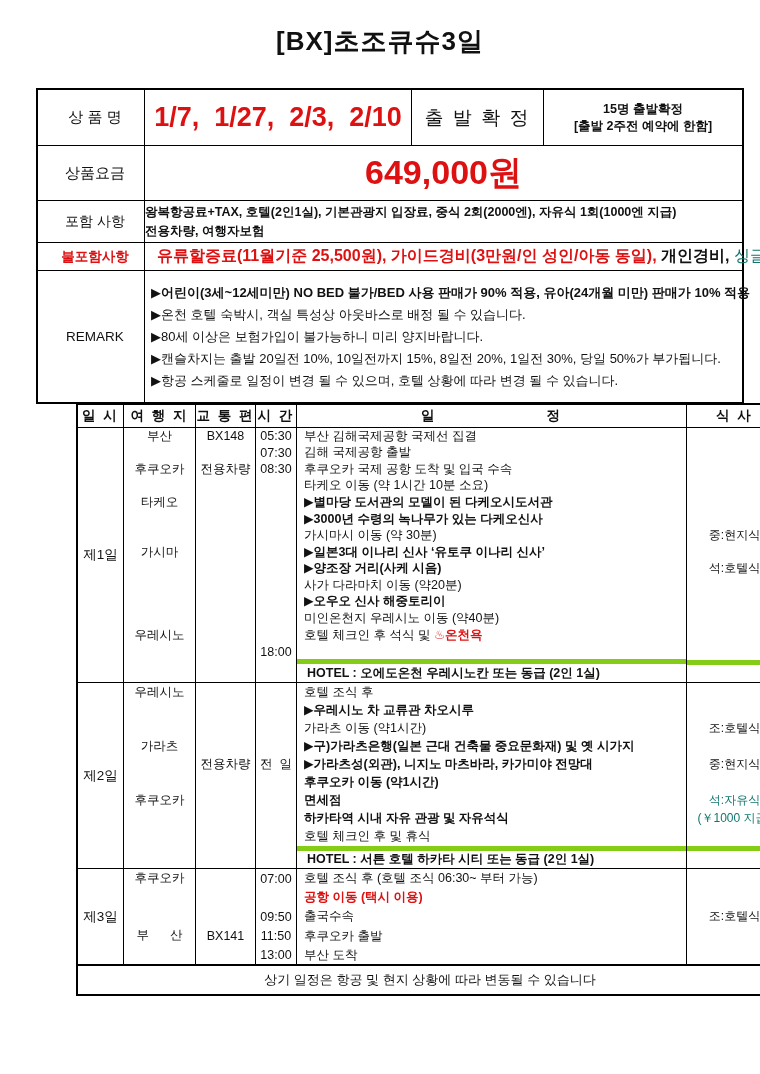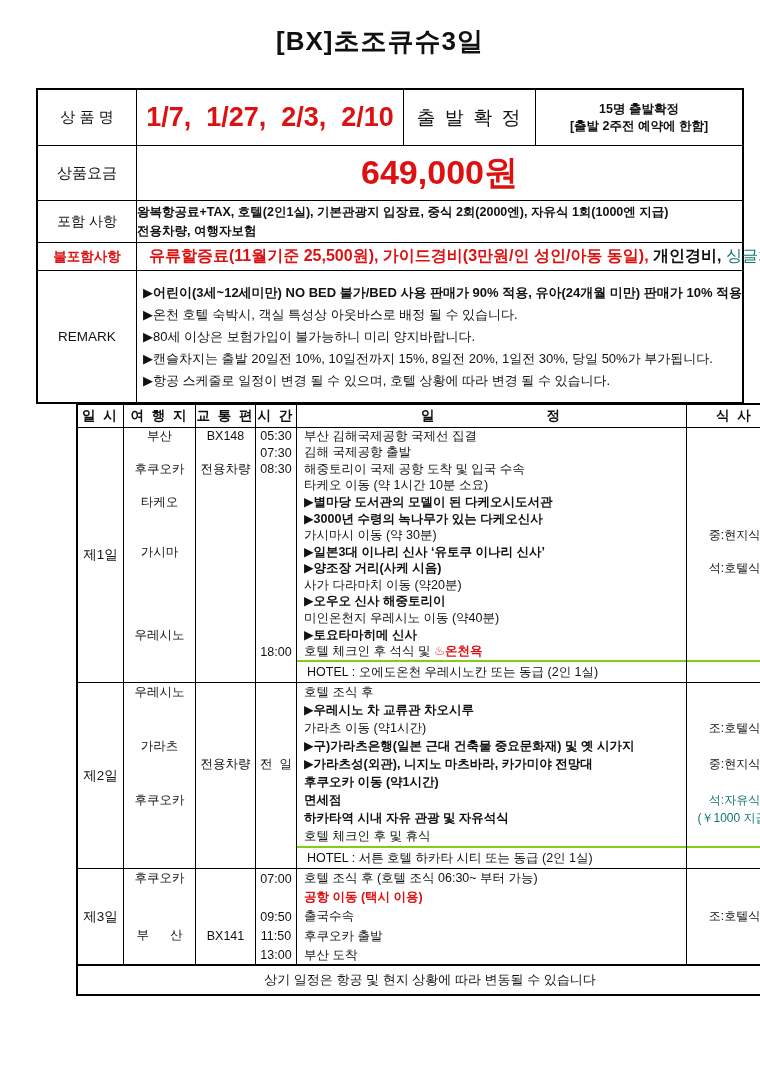--- a/index.html
+++ b/index.html
@@ -7,21 +7,21 @@
         font-family:"Liberation Sans","DejaVu Sans",sans-serif;color:#111;}
   .title{position:absolute;top:24px;left:0;width:760px;text-align:center;
          font-size:26px;font-weight:bold;letter-spacing:1px;}
   
   .tbl{position:absolute;left:36px;width:708px;border:2px solid #000;box-sizing:border-box;background:#fff;}
   .info-table{top:88px;}
   .row{display:flex;border-top:1px solid #000;box-sizing:border-box;}
   .row:first-child{border-top:none;}
   .cell{box-sizing:border-box;border-left:1px solid #000;display:flex;align-items:center;justify-content:center;}
   .cell:first-child{border-left:none;}
-  .w-label{width:98px;flex:0 0 98px;font-size:15px;text-align:left;}
+  .w-label{width:98px;flex:0 0 98px;font-size:15px;text-align:left;margin-left:8px;}
   .rowA{height:55px;}
   .dates{flex:0 0 267px;font-size:27px;font-weight:bold;color:#dd1111;white-space:pre;}
   .dep-label{flex:0 0 132px;font-size:19px;letter-spacing:2px;}
   .dep-info{flex:1;flex-direction:column;font-size:12.5px;font-weight:bold;line-height:17px;text-align:right;}
   .rowB{height:55px;}
   .price{flex:1;font-size:34px;font-weight:bold;color:#dd1111;}
   .rowC{height:42px;}
   .rowC .w-label{font-size:14px;}
   .inc{flex:1;flex-direction:column;align-items:flex-start;justify-content:center;
        font-size:12.5px;font-weight:bold;line-height:19px;}
@@ -56,22 +56,22 @@
   .day2{height:186px;}
   .day3{height:96px;}
   .line{display:flex;align-items:center;white-space:pre;overflow:visible;font-size:12.5px;box-sizing:border-box;}
   .day1 .line{height:16.571px;}
   .day2 .line{height:18.111px;}
   .day3 .line{height:19.2px;}
   .place,.trans,.time{justify-content:center;}
   .sline{justify-content:flex-start;padding-left:7px;}
   .sched-lines,.meal-lines{flex:1;display:flex;flex-direction:column;}
   .mline{justify-content:center;font-size:12px;}
-  .hotel{height:23px;flex:0 0 23px;border-top:2px solid #84cc16;display:flex;align-items:center;
-         padding-left:10px;font-size:12.5px;box-sizing:border-box;white-space:pre;}
+  .hotel{height:23px;flex:0 0 23px;border-top:5px solid #84cc16;display:flex;align-items:center;
+         padding-left:10px;font-size:12.5px;box-sizing:border-box;white-space:pre;font-weight:bold;}
   .hotel-spacer{padding-left:0;}
   .footer-row{height:28px;border-top:2px solid #000;display:flex;align-items:center;justify-content:center;
               font-size:13px;}
 </style>
 </head>
 <body>
 
 <div class="page">
 
   <div class="title">[BX]초조큐슈3일</div>
@@ -178,31 +178,30 @@
           <div class="line time"></div>
           <div class="line time"></div>
           <div class="line time"></div>
           <div class="line time">18:00</div>
         </div>
       <div class="c c-sched">
         <div class="sched-lines">
 
         <div class="line sline"><span>부산 김해국제공항 국제선 집결</span><span></span></div>
             <div class="line sline"><span>김해 국제공항 출발</span><span></span></div>
-            <div class="line sline"><span>해중토리이 국제 공항 도착 및 입국 수속</span><span></span></div>
+            <div class="line sline"><span>후쿠오카 국제 공항 도착 및 입국 수속</span><span></span></div>
             <div class="line sline"><span>타케오 이동 (약 1시간 10분 소요)</span><span></span></div>
             <div class="line sline"><span class="b">▶별마당 도서관의 모델이 된 다케오시도서관</span><span></span></div>
             <div class="line sline"><span class="b">▶3000년 수령의 녹나무가 있는 다케오신사</span><span></span></div>
             <div class="line sline"><span>가시마시 이동 (약 30분)</span><span></span></div>
             <div class="line sline"><span class="b">▶일본3대 이나리 신사 ‘유토쿠 이나리 신사’</span><span></span></div>
             <div class="line sline"><span class="b">▶양조장 거리(사케 시음)</span><span></span></div>
             <div class="line sline"><span>사가 다라마치 이동 (약20분)</span><span></span></div>
             <div class="line sline"><span class="b">▶오우오 신사 해중토리이</span><span></span></div>
             <div class="line sline"><span>미인온천지 우레시노 이동 (약40분)</span><span></span></div>
-            <div class="line sline"><span class="b">▶토요타마히메 신사</span><span></span></div>
             <div class="line sline"><span>호텔 체크인 후 석식 및 </span><span class="r">♨온천욕</span></div>
           </div>
         <div class="hotel">HOTEL : 오에도온천 우레시노칸 또는 동급 (2인 1실)</div>
       </div>
       <div class="c c-meal">
         <div class="meal-lines">
 
         <div class="line mline"></div>
             <div class="line mline"></div>
             <div class="line mline"></div>

